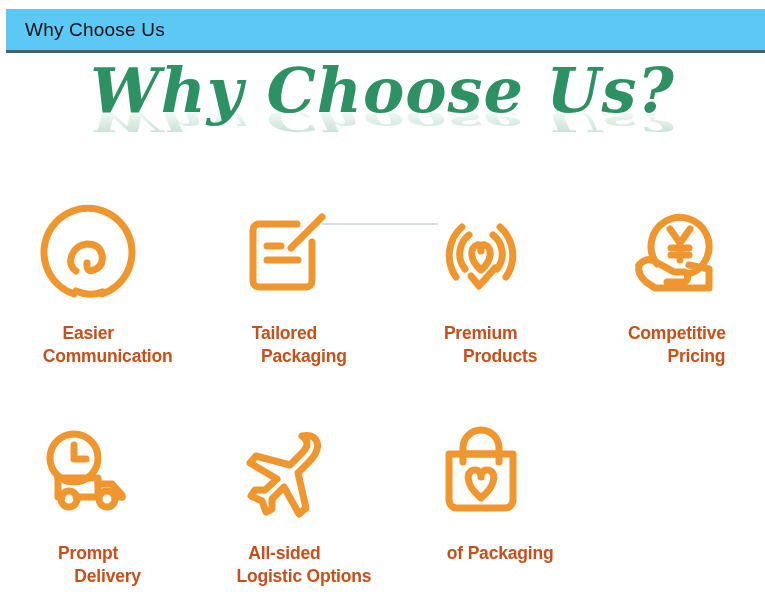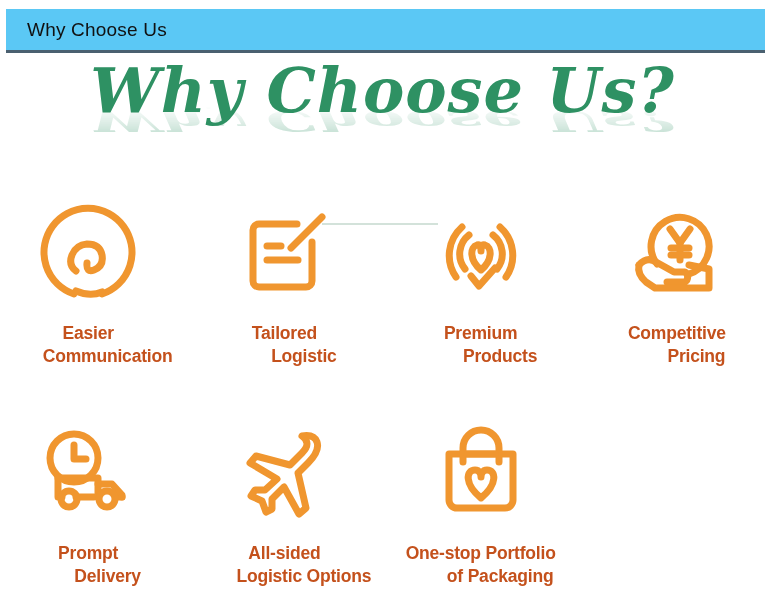--- a/index.html
+++ b/index.html
@@ -24,24 +24,23 @@
     height: 44px;
     background: #5BC8F5;
     border-bottom: 3px solid #4A6070;
     box-sizing: border-box;
     display: flex;
     align-items: center;
   }
   #header-title {
     font-size: 19px;
     color: #111111;
-    padding-left: 0;
+    padding-left: 19px;
     letter-spacing: 0.2px;
     white-space: nowrap;
-    margin-left: 21px;
   }
 
   
   #hero {
     position: absolute;
     left: 0;
     top: 60px;
     width: 765px;
     height: 115px;
   }
@@ -163,21 +162,21 @@
     <div class="feature-icon">
       <svg width="100" height="100" viewBox="0 0 100 100" fill="none" stroke="#F0962F" stroke-width="7" stroke-linecap="round" stroke-linejoin="round">
         <path d="M63 22 H25 A6 6 0 0 0 19 28 V79 A6 6 0 0 0 25 85 H72 A6 6 0 0 0 78 79 V40"></path>
         <path d="M33 44 H47"></path>
         <path d="M33 58 H64"></path>
         <path d="M57 46 L88 15"></path>
       </svg>
     </div>
     <div class="feature-label">
       <span>Tailored</span>
-      <span class="l2">Logistic</span>
+      <span class="l2">Packaging</span>
     </div>
   </div>
 
   <div class="feature-cell">
     <div class="feature-icon">
       <svg width="100" height="100" viewBox="0 0 100 100" fill="none" stroke="#F0962F" stroke-width="7" stroke-linecap="round" stroke-linejoin="round">
         <path d="M31 25 A38 38 0 0 0 25 75"></path>
         <path d="M69 25 A38 38 0 0 1 75 75"></path>
         <path d="M38 33 A24 24 0 0 0 34 67"></path>
         <path d="M62 33 A24 24 0 0 1 66 67"></path>
@@ -245,18 +244,17 @@
   <div class="feature-cell">
     <div class="feature-icon">
       <svg width="100" height="100" viewBox="0 0 100 100" fill="none" stroke="#F0962F" stroke-width="7" stroke-linecap="round" stroke-linejoin="round">
         <path d="M18 32 H82 V78 A8 8 0 0 1 74 86 H26 A8 8 0 0 1 18 78 Z"></path>
         <path d="M32 40 V26 A18 18 0 0 1 68 26 V40"></path>
         <path d="M36 32 H64"></path>
         <path d="M50 76 C33 62 35 48 44 48 C49 48 50 53 50 55 C50 53 51 48 56 48 C65 48 67 62 50 76 Z"></path>
       </svg>
     </div>
     <div class="feature-label">
-      <span>One-stop Portfolio</span>
       <span class="l2">of Packaging</span>
     </div>
   </div>
 
 </div>
 
 </body></html>

